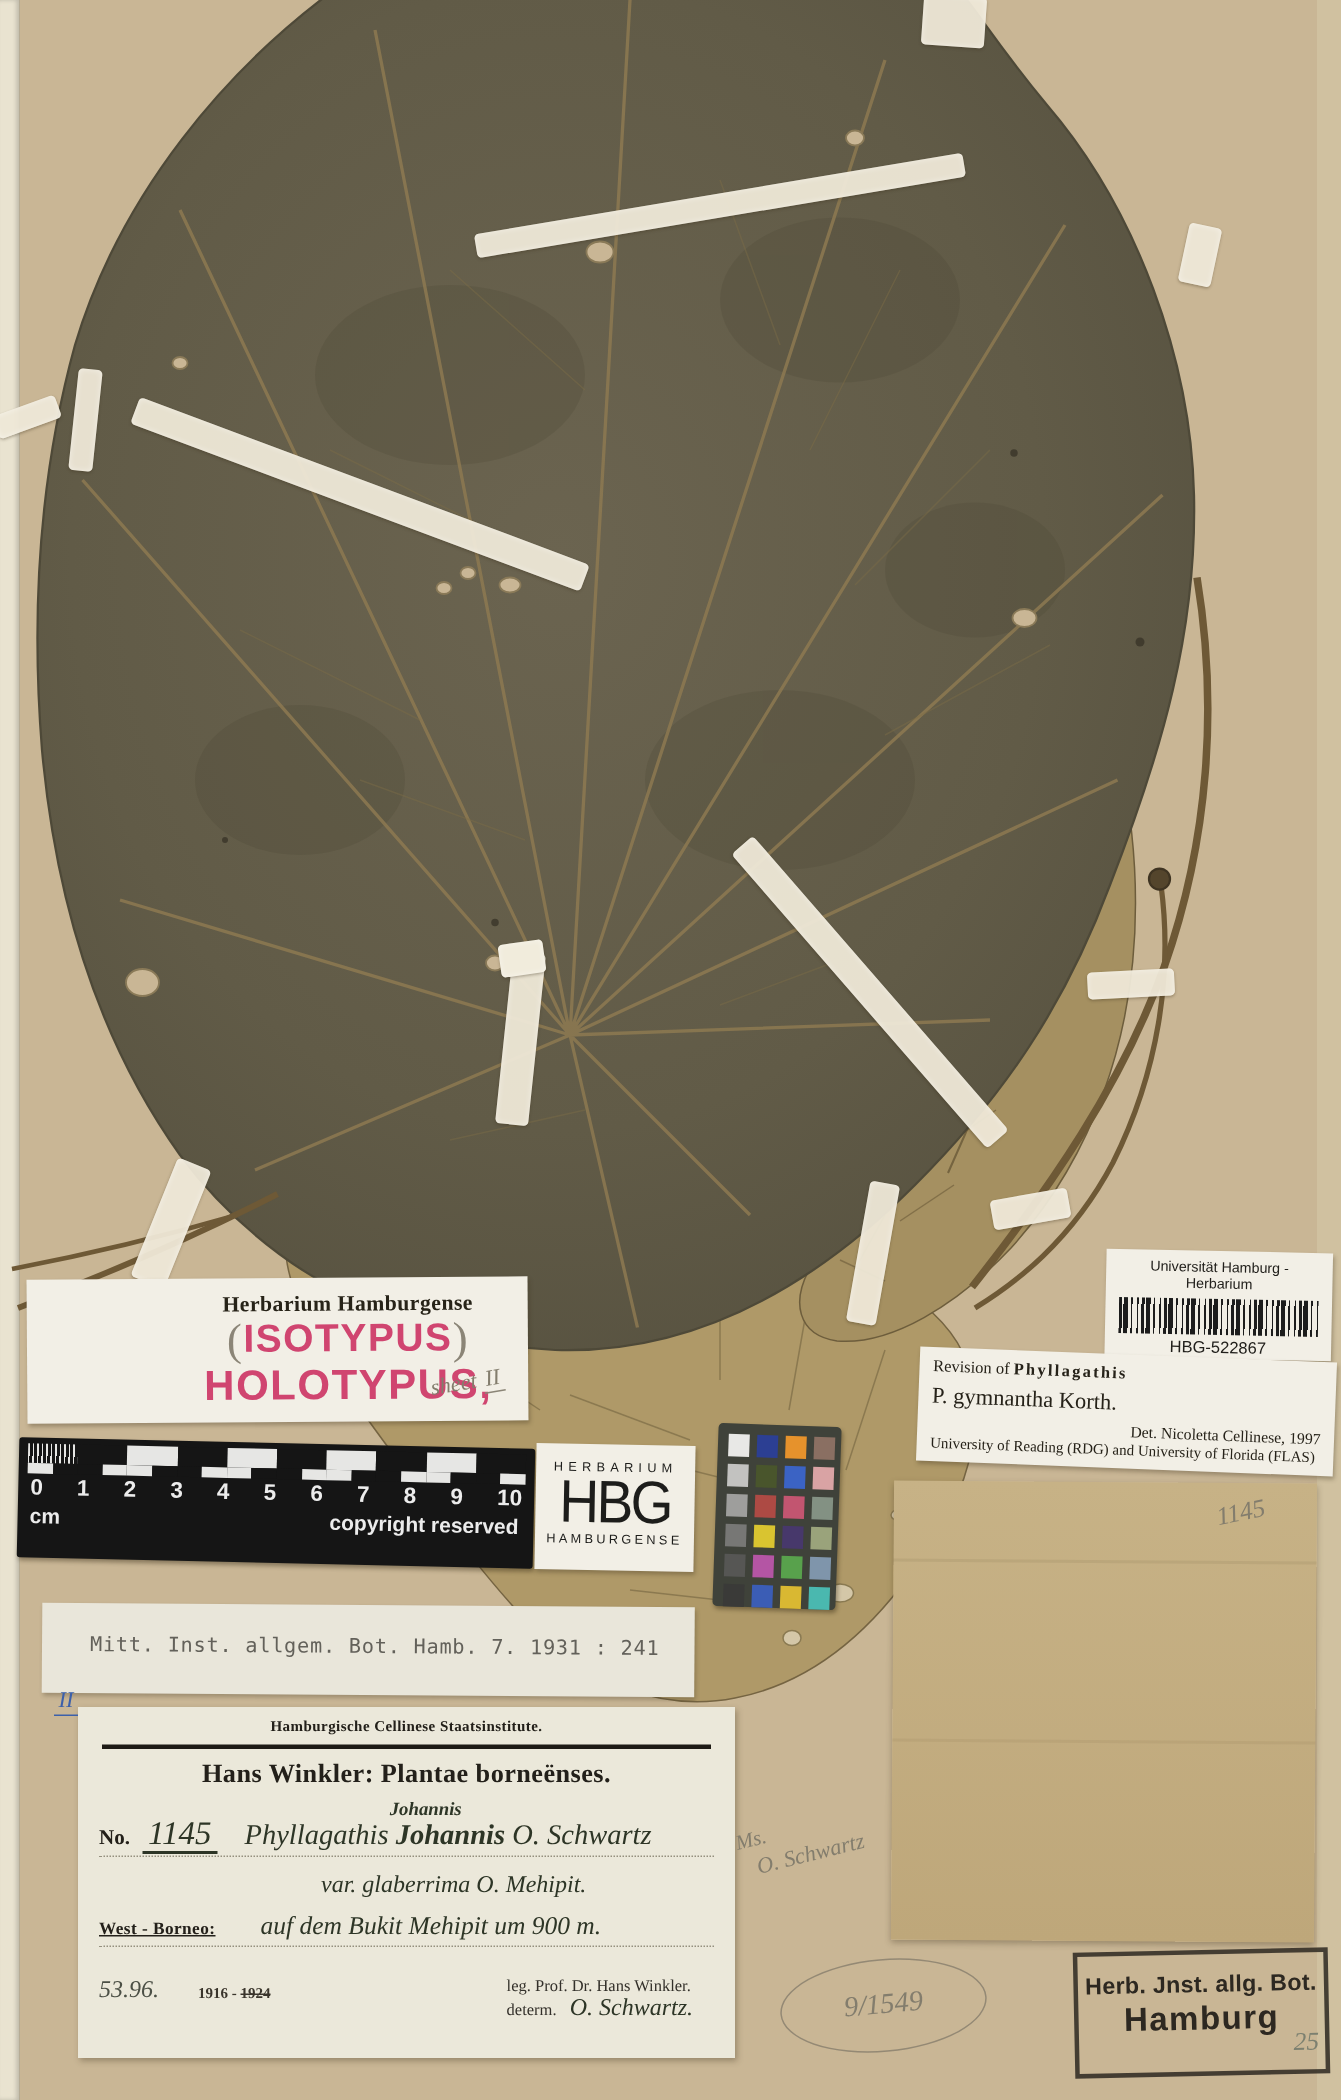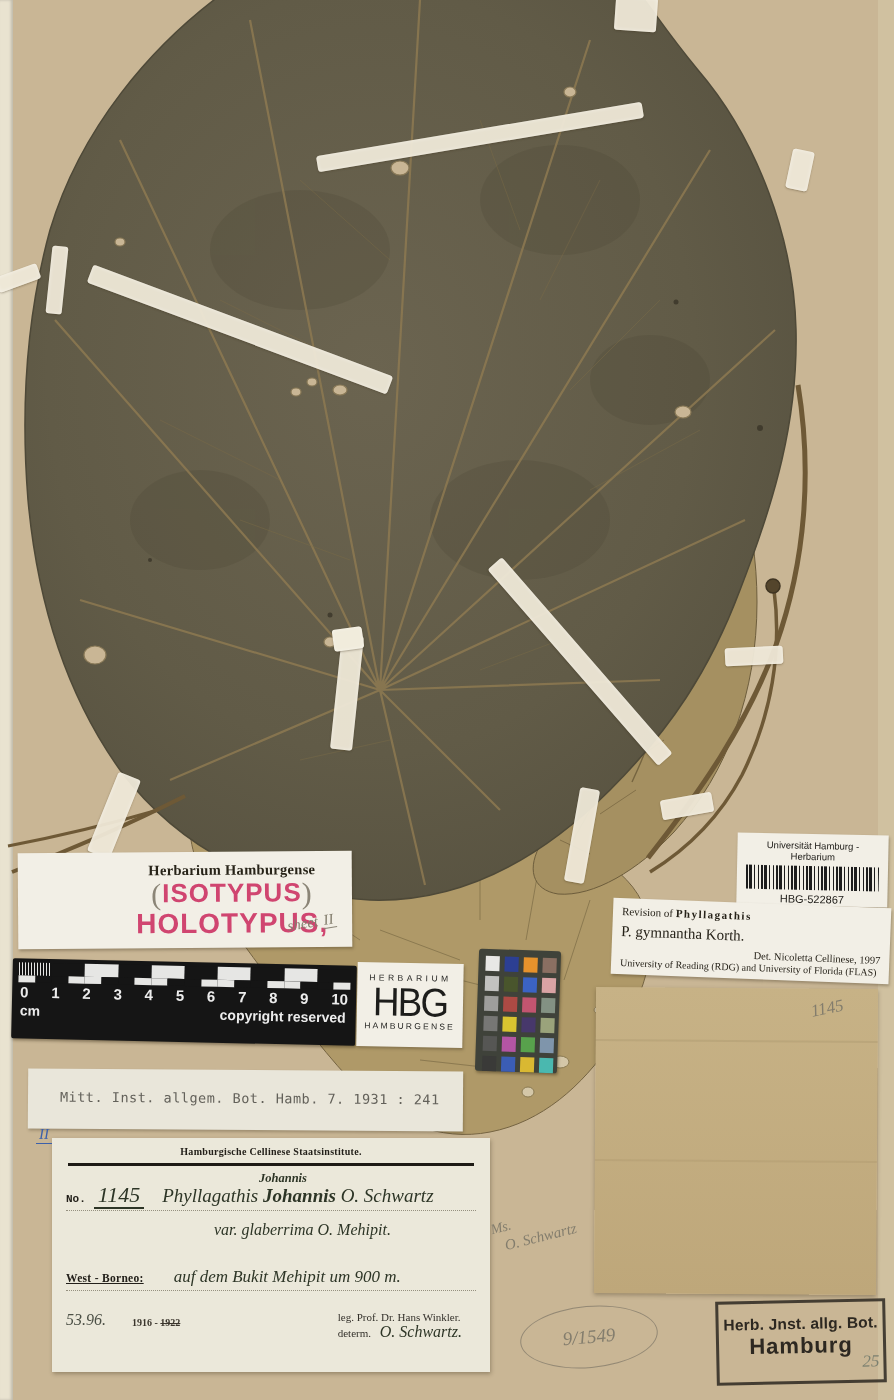--- a/index.html
+++ b/index.html
@@ -83,27 +83,27 @@
   
   .main-label{left:52px;top:1138px;width:438px;height:234px;background:#ebe8da;
     z-index:4;box-shadow:1px 2px 4px rgba(60,50,30,.35);box-sizing:border-box;
     padding:8px 14px;color:#23201a;}
   .ml-inst1{text-align:center;font-size:10px;font-weight:bold;letter-spacing:.3px;}
   .ml-inst2{text-align:center;font-size:13.5px;margin-top:2px;}
   .ml-rule{height:2.5px;background:#1e1b15;margin:6px 2px;}
   .ml-series{text-align:center;font-size:17.5px;font-weight:bold;letter-spacing:.3px;}
   .ink{color:#2d3526;font-style:italic;}
   .ml-norow{position:relative;margin-top:16px;border-bottom:1px dotted #95907f;padding-bottom:2px;}
-  .ml-no{font-size:11px;font-weight:bold;font-family:Liberation Mono, monospace;}
+  .ml-no{font-size:14px;font-weight:bold;}
   .ml-noval{font-size:22px;margin-left:4px;border-bottom:2px solid #2d3526;padding:0 4px;}
   .ml-name{font-size:19px;margin-left:14px;}
   .ml-wink{position:relative;display:inline-block;font-weight:bold;}
   .ml-johannis{position:absolute;left:-4px;top:-14px;font-size:12.5px;white-space:nowrap;}
   .ml-var{margin:10px 0 0 148px;font-size:16px;}
-  .ml-locrow{margin-top:28px;border-bottom:1px dotted #95907f;padding-bottom:3px;}
+  .ml-locrow{margin-top:8px;border-bottom:1px dotted #95907f;padding-bottom:3px;}
   .ml-loclabel{font-size:11.5px;font-weight:bold;text-decoration:underline;letter-spacing:.3px;}
   .ml-locality{font-size:17px;margin-left:26px;}
   .ml-botrow{display:flex;margin-top:20px;align-items:flex-start;}
   .ml-date{font-size:16px;color:#4c5046;font-style:italic;}
   .ml-printedyear{font-size:10px;font-weight:bold;margin:6px 0 0 26px;color:#3a352c;}
   .struck{text-decoration:line-through;}
   .ml-legblock{margin-left:auto;margin-right:14px;font-size:11px;color:#33302a;}
   .ml-determ-val{font-size:16px;margin-left:6px;}
   .pencil{color:#837d6d;}
   .blue-ii{left:36px;top:1126px;z-index:5;font-size:15px;font-style:italic;
@@ -362,39 +362,40 @@
     <div class="swatch" style="background: rgb(74, 184, 175);"></div>
   </div>
 
   <div class="abs typed">Mitt. Inst. allgem. Bot. Hamb. 7. 1931 : 241</div>
 
   <div class="abs blue-ii">II</div>
 
   <div class="abs main-label">
     <div class="ml-inst1">Hamburgische Cellinese Staatsinstitute.</div>
     <div class="ml-rule"></div>
+    <div class="ml-series">Hans Winkler: Plantae borneënses.</div>
     <div class="ml-norow">
       <span class="ml-no">No.</span>
       <span class="ml-noval ink">1145</span>
       <span class="ml-name ink">
         <span>Phyllagathis</span>
         <span class="ml-wink"><span class="ml-johannis ink">Johannis</span><span>Johannis</span></span>
         <span>O. Schwartz</span>
       </span>
     </div>
     <div class="ml-var ink">var. glaberrima O. Mehipit.</div>
     <div class="ml-locrow">
       <span class="ml-loclabel">West - Borneo:</span>
       <span class="ml-locality ink">auf dem Bukit Mehipit um 900 m.</span>
     </div>
     <div class="ml-botrow">
       <span class="ml-date">53.96.</span>
       <span class="ml-printedyear">
         <span>1916 -</span>
-        <span class="struck">1922</span>
+        <span class="struck">1924</span>
       </span>
       <span class="ml-legblock">
         <div>leg. Prof. Dr. Hans Winkler.</div>
         <div>
           <span>determ.</span>
           <span class="ml-determ-val ink">O. Schwartz.</span>
         </div>
       </span>
     </div>
   </div>

